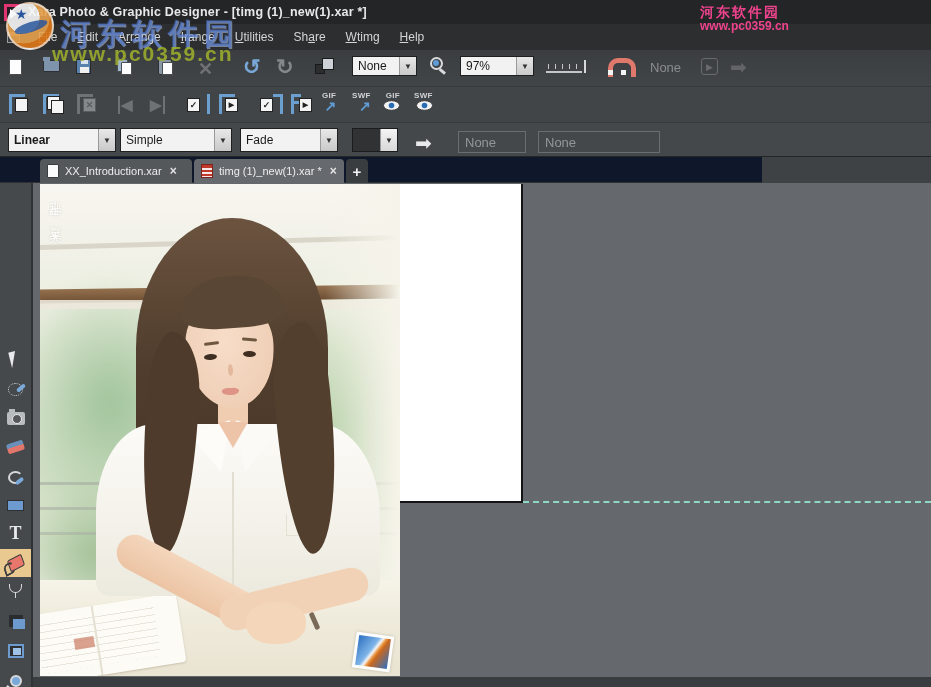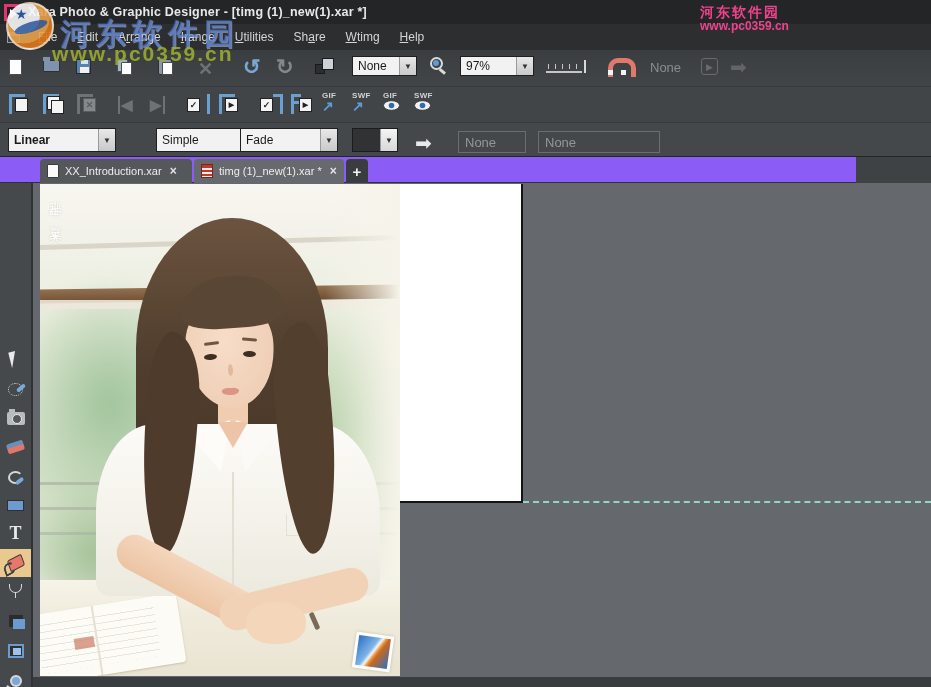--- a/index.html
+++ b/index.html
@@ -54,27 +54,27 @@
   .slider-ico .handle { position:absolute; right:2px; top:0; width:2px; height:13px; background:#d6d8da; }
 
   
   .fr { position:relative; width:26px; height:22px; }
   .fr .vbar { position:absolute; left:1px; top:1px; width:3px; height:20px; background:#6a9fd0; }
   .fr .hbar { position:absolute; left:1px; top:1px; width:16px; height:3px; background:#6a9fd0; }
   .fr .bx { position:absolute; left:7px; top:5px; width:13px; height:14px; background:#f4f4f4; border:1px solid #222; font-size:9px; font-weight:bold; color:#222; display:flex; align-items:center; justify-content:center; }
   .fr.right .vbar { left:auto; right:1px; }
   .fr.gray .vbar,.fr.gray .hbar { background:#6f7275; }
   .fr.gray .bx { background:#85888b; border-color:#5a5d60; color:#5a5d60; }
-  .gifswf { display:flex; flex-direction:column; align-items:flex-start; line-height:1; }
+  .gifswf { display:flex; flex-direction:column; align-items:flex-end; line-height:1; }
   .gifswf .lab { font-size:8px; font-weight:bold; color:#cfd1d3; letter-spacing:.3px; }
   .gifswf .arr { color:#5f9bd5; font-size:14px; font-weight:bold; margin-top:-1px; }
   .navarrow { color:#6f7275; font-size:15px; font-weight:bold; }
 
   
-  .tabbar { position:absolute; left:0; top:157px; width:856px; height:26px; background:#8b5cf6; border-bottom:1px solid #2e3033; }
+  .tabbar { position:absolute; left:0; top:157px; width:762px; height:26px; background:#0f172a; border-bottom:1px solid #2e3033; }
   .tab { position:absolute; top:2px; height:24px; border-radius:4px 4px 0 0; display:flex; align-items:center; padding:0 7px; font-size:11px; color:#eceded; cursor:default; }
   .tab.inactive { background:#55585b; }
   .tab.active { background:#66696d; }
   .tab .close { margin-left:8px; font-size:12px; font-weight:bold; color:#e2e3e4; }
   .tab-doc { width:12px; height:14px; background:#fbfbfb; border:1px solid #3a3c3e; border-radius:1px; margin-right:6px; }
   .tab-film { width:12px; height:14px; background:#c0392b; border:1px solid #7c241b; margin-right:6px;
       background-image:linear-gradient(180deg,transparent 3px,#f4e9e7 3px,#f4e9e7 5px,transparent 5px,transparent 7px,#f4e9e7 7px,#f4e9e7 9px,transparent 9px,transparent 11px,#f4e9e7 11px,#f4e9e7 13px,transparent 13px); }
   .tab-plus { position:absolute; top:2px; height:24px; width:22px; background:#3a3d40; border-radius:4px 4px 0 0; color:#f2f2f2; font-size:15px; font-weight:bold; display:flex; align-items:center; justify-content:center; }
 
   
@@ -318,21 +318,21 @@
           </svg>
         </div>
     </div>
   </div>
 
   <div class="toolbar3">
     <div class="combo combo3" style="left:8px;width:108px;font-weight:bold;">
       <div class="ct" style="padding-top:4px;">Linear</div>
       <div class="cb">▼</div>
     </div>
-    <div class="combo combo3" style="left:120px;width:112px;margin-left:36px;">
+    <div class="combo combo3" style="left:120px;width:112px;">
       <div class="ct" style="padding-top:4px;">Simple</div>
       <div class="cb">▼</div>
     </div>
     <div class="combo combo3" style="left:240px;width:98px;">
       <div class="ct" style="padding-top:4px;">Fade</div>
       <div class="cb">▼</div>
     </div>
     <div class="combo combo3 combo-dark" style="left:352px;width:46px;">
       <div class="ct"></div>
       <div class="cb">▼</div>

